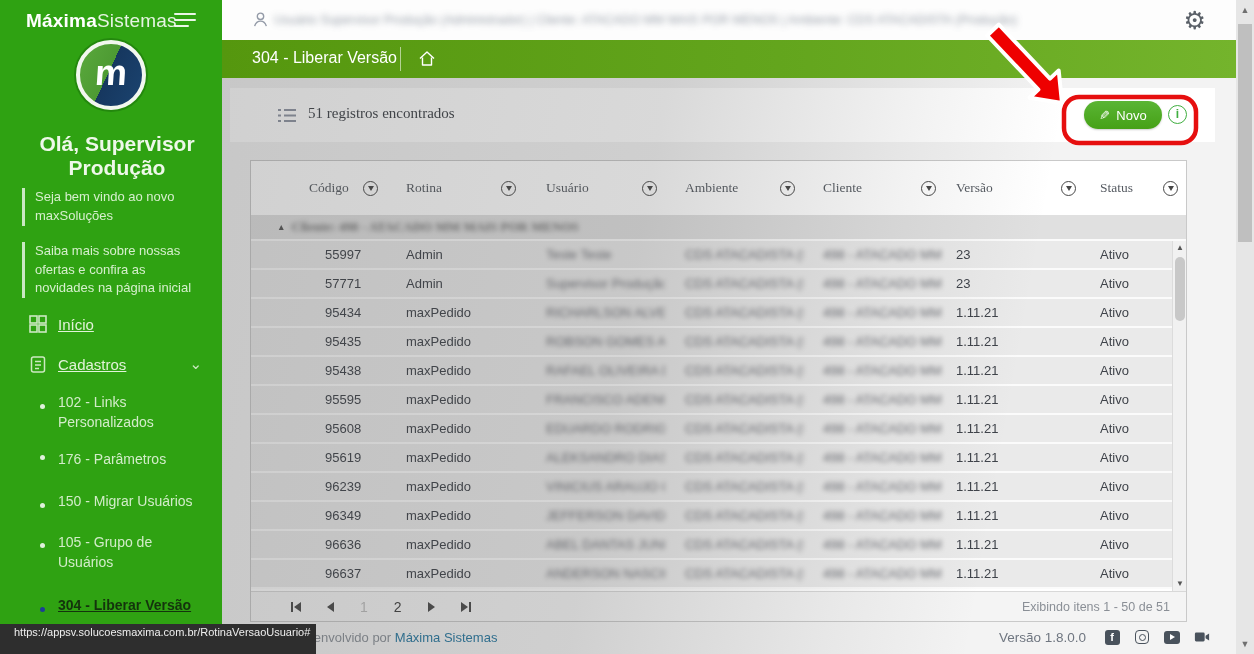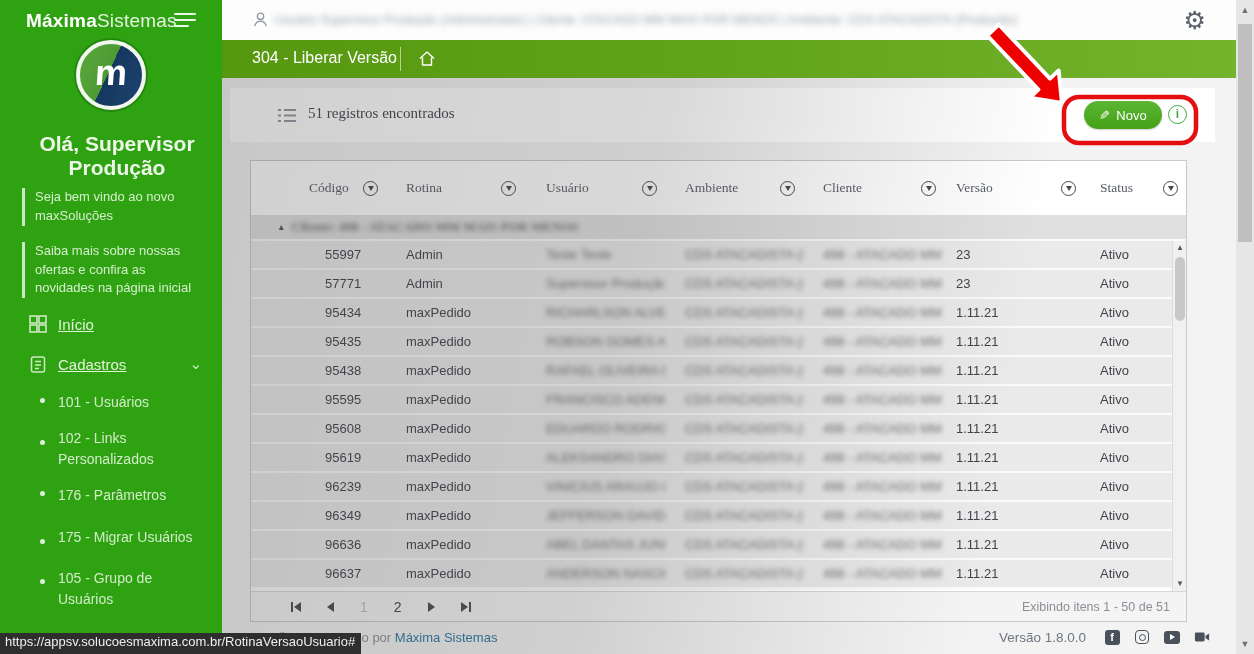--- a/index.html
+++ b/index.html
@@ -108,22 +108,22 @@
   
   .wsb { position:absolute; right:0; top:0; width:18px; height:654px; background:#e6e6e6; z-index:3; }
   .wsb .ar { position:absolute; left:0; width:18px; height:16px; text-align:center; font-size:9px; color:#6f6f6f; line-height:16px; cursor:pointer; }
   .wsb .ar.up { top:2px; } .wsb .ar.dn { bottom:2px; }
   .wsb .thumb { position:absolute; left:2px; top:24px; width:14px; height:218px; background:#bfbfbf; cursor:pointer; }
 
   
   .veil { position:absolute; left:222px; top:78px; width:1014px; height:576px; pointer-events:none; z-index:4;
           background:linear-gradient(100deg, rgba(75,75,75,.26) 0%, rgba(75,75,75,.21) 40%, rgba(75,75,75,.07) 63%, rgba(75,75,75,0) 76%); }
   .annotation { position:absolute; left:0; top:0; width:1254px; height:654px; pointer-events:none; z-index:6; }
-  .status-tip { position:absolute; left:0; bottom:0; height:21px; background:#2e2e2e; color:#efefef; font-size:13px;
-                line-height:17px; padding:0 6px 0 5px; z-index:7; white-space:nowrap; }
+  .status-tip { position:absolute; left:0; bottom:0; height:30px; background:#2e2e2e; color:#efefef; font-size:11px;
+                line-height:17px; padding:0 6px 0 14px; z-index:7; white-space:nowrap; }
 
   
   svg.ic { display:block; }
 </style>
 </head>
 <body>
 
 <div class="app">
 
   <aside class="sidebar">
@@ -158,35 +158,31 @@
       <div class="mi-root">
         <svg class="ric" viewBox="0 0 20 20" width="20" height="20">
           <g fill="none" stroke="#dff1d6" stroke-width="1.5">
             <rect x="3.5" y="3" width="13" height="15" rx="2"></rect>
             <path d="M7 7.5h6 M7 11h6 M7 14.5h4"></path>
           </g>
         </svg>
         <span>Cadastros</span>
         <span class="chev">⌄</span>
       </div>
-      <div class="mi-sub">
-        <span class="bullet"></span>
-        <span>101 - Usuários</span>
-      </div>
       <div class="mi-sub" style="max-width:200px">
         <span class="bullet" style="top:20px"></span>
         <span style="display:inline-block;width:140px">102 - Links Personalizados</span>
       </div>
       <div class="mi-sub">
         <span class="bullet"></span>
         <span>176 - Parâmetros</span>
       </div>
       <div class="mi-sub" style="margin-top:6px">
         <span class="bullet" style="top:20px"></span>
-        <span>175 - Migrar Usuários</span>
+        <span>150 - Migrar Usuários</span>
       </div>
       <div class="mi-sub" style="margin-top:5px">
         <span class="bullet" style="top:19px"></span>
         <span>105 - Grupo de Usuários</span>
       </div>
       <div class="mi-sub active" style="margin-top:6px">
         <span class="bullet" style="top:20px"></span>
         <span>304 - Liberar Versão</span>
       </div>
 

